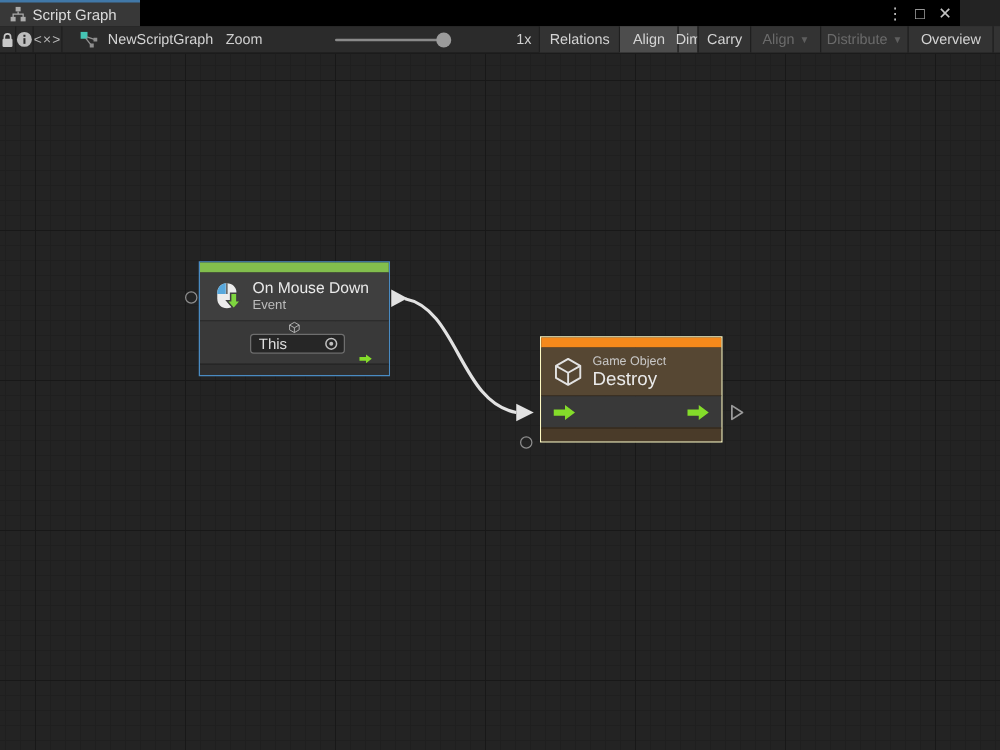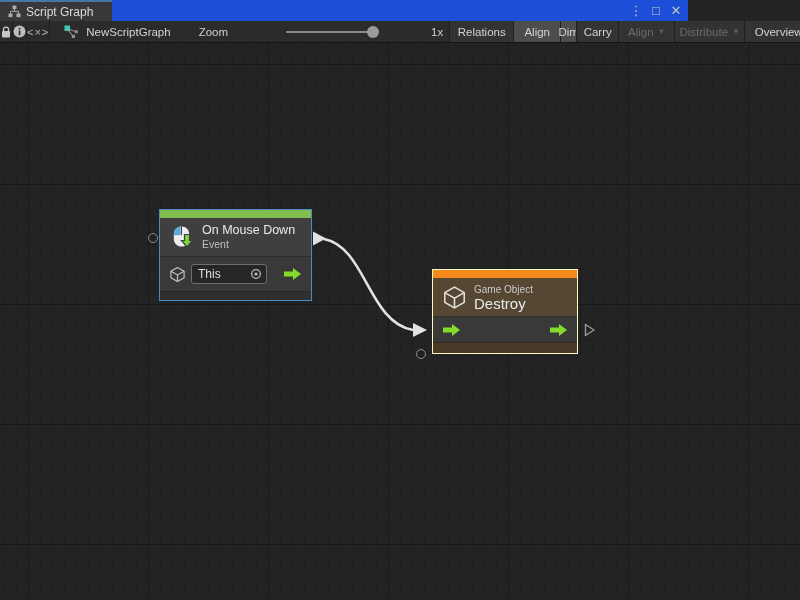--- a/index.html
+++ b/index.html
@@ -1,36 +1,36 @@
 <!DOCTYPE html>
 <html><head>
 <meta charset="utf-8">
 <style>
   * { margin:0; padding:0; box-sizing:border-box; }
   html,body { width:800px; height:600px; overflow:hidden; background:#232323;
               font-family:"Liberation Sans", sans-serif; }
   .app { position:relative; width:800px; height:600px; }
 
   
-  .tabbar { position:absolute; top:0; left:0; width:688px; height:21px; background:#1d4ed8; }
+  .tabbar { position:absolute; top:0; left:0; width:768px; height:21px; background:#000000; }
   .tab { position:absolute; left:0; top:0; height:21px; width:112px; background:#383838;
          border-top:2px solid #4178A8; display:flex; align-items:center; gap:5px; padding:0 8px;
          color:#DCDCDC; font-size:12px; }
   .winctl { position:absolute; top:0; height:21px; right:2px; display:flex; align-items:center; }
   .winbtn { width:20px; text-align:center; color:#C2C2C2; font-size:13px; line-height:19px; cursor:default; }
 
   
   .toolbar { position:absolute; top:21px; left:0; width:800px; height:22px; background:#2B2B2B;
              border-bottom:1px solid #161616; display:flex; align-items:stretch;
              font-size:11.5px; color:#D4D4D4; }
   .tbtn { display:flex; align-items:center; justify-content:center; border-right:1px solid #1F1F1F; }
   .tbtn.icon-btn { width:25px; }
   .tbtn.code-btn { width:72px; color:#B8B8B8; font-size:11px; letter-spacing:1px; }
   .graphsel { display:flex; align-items:center; gap:6px; padding:0 10px 0 14px; }
-  .zoomgrp { display:flex; align-items:center; margin-left:18px;gap:48px; }
+  .zoomgrp { display:flex; align-items:center; margin-left:0;gap:48px; }
   .zoomgrp .zlabel { margin-right:10px; color:#CFCFCF; }
   .ztrack { position:relative; width:88px; height:2px; background:#8A8A8A; border-radius:1px; }
   .zhandle { position:absolute; right:-5px; top:-5px; width:12px; height:12px; border-radius:50%;
              background:#9B9B9B; }
   .zval { margin:0 6px 0 9px; color:#CFCFCF; }
   .btnrow { display:flex; margin-left:auto; height:100%;justify-content:flex-end; }
   .btnrow .b { display:flex; align-items:center; justify-content:center; gap:4px;
                border-left:1px solid #1F1F1F; padding:0 6px; white-space:nowrap; background:#333333; }
   .btnrow .b.active { background:#4D4D4D; }
   .btnrow .b.disabled { color:#6B6B6B; }
@@ -55,21 +55,21 @@
   .stripe { height:8px; }
   .nheader { display:flex; align-items:center; gap:7px; padding:5px 9px; }
   .ntitle { font-size:12.5px; color:#EAEAEA; line-height:15px; }
   .nsub   { font-size:10.5px; color:#BDBDBD; line-height:13px; }
   .ncat   { font-size:10px;   color:#C9C9C9; line-height:13px; }
   .nrow { display:flex; align-items:center; background:#393939; padding:0 9px; }
   .nfooter { border-top:1px solid #262626; }
 
   .node-event  { left:159px; top:173px; width:153px;margin-top:36px; }
   .node-event .nheader { background:#3F3F3F; border-bottom:1px solid #2C2C2C; }
-  .node-event .nrow { height:34px; }
+  .node-event .nrow { height:34px;flex-direction:column; }
   .node-event .nfooter { height:9px; background:#2F2F2F; }
 
   .node-destroy { left:432px; top:269px; width:146px; }
   .node-destroy .nheader { background:#564733; border-bottom:1px solid #3B3023; }
   .node-destroy .nrow1 { height:25px; justify-content:space-between; }
   .node-destroy .nrow2 { height:25px; gap:6px; border-top:1px solid #303030; }
   .node-destroy .nfooter { height:11px; background:#4A3B29; border-top:1px solid #352A1C; }
 
   .field { display:flex; align-items:center; background:#262626; border:1px solid #6E6E6E;
            border-radius:3px; height:20px; padding:0 4px 0 6px; color:#DEDEDE; font-size:12px; }

